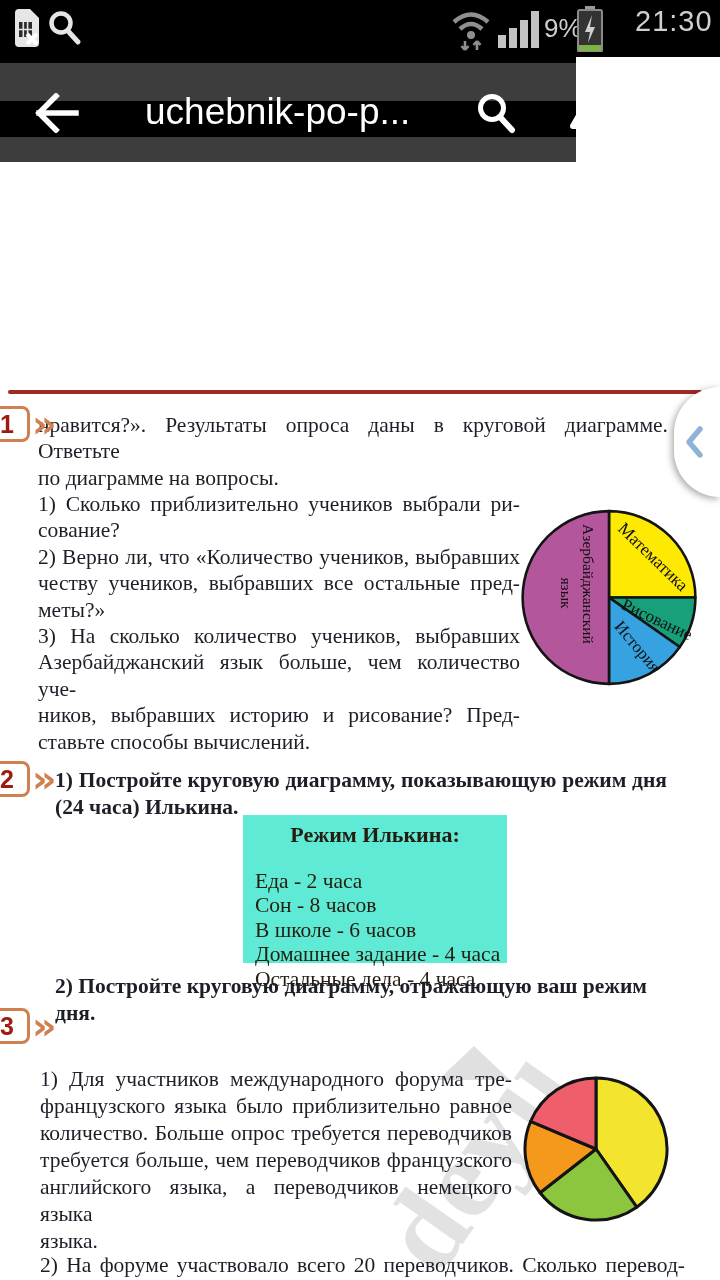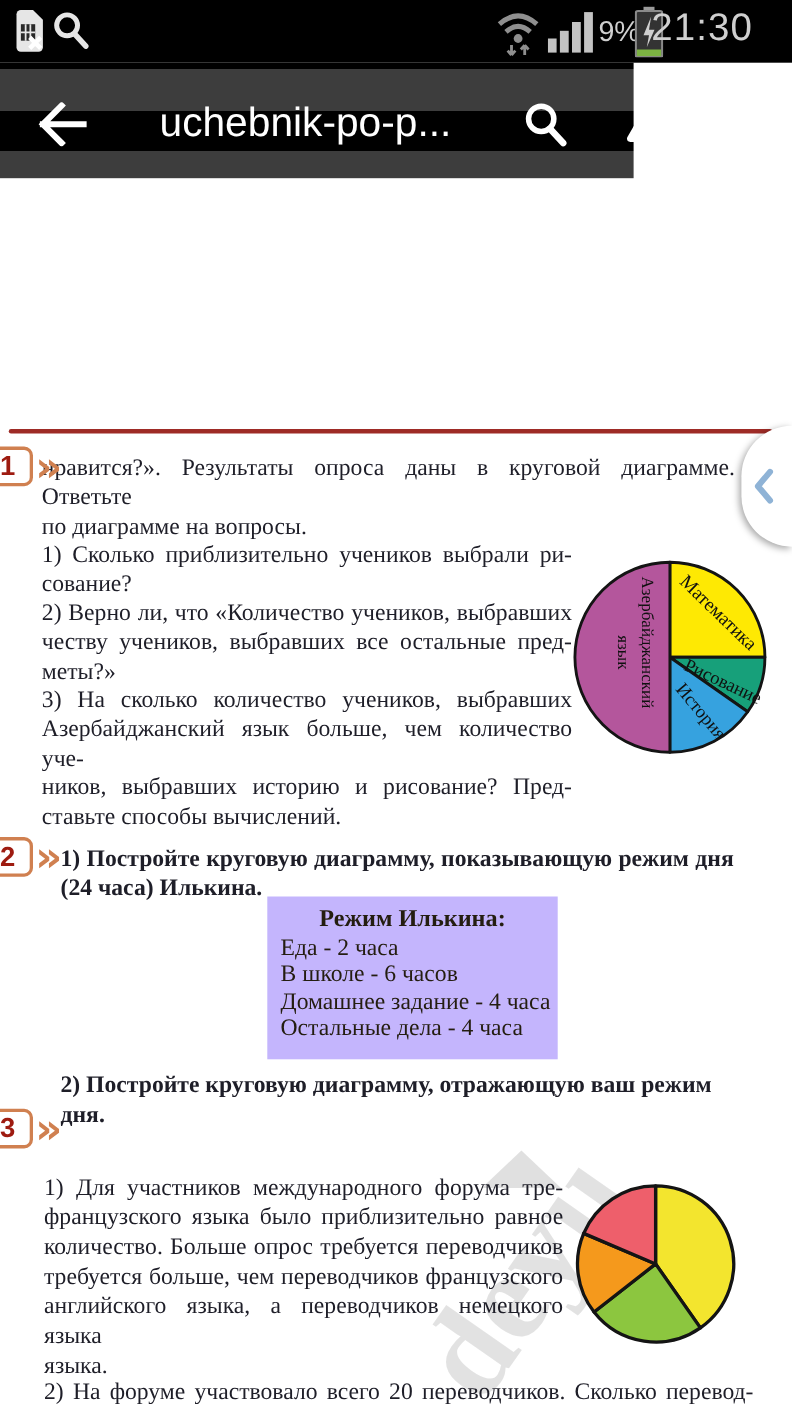--- a/index.html
+++ b/index.html
@@ -27,23 +27,23 @@
   .p2{line-height:26.5px;font-weight:bold;}
   .p3{line-height:27px;}
   
   .badge{display:flex;align-items:center;z-index:3;}
   .badge-box{display:flex;align-items:center;justify-content:center;width:46px;height:36px;
     border:3px solid #d08050;border-radius:8px;box-sizing:border-box;}
   .badge-num{font-family:"Liberation Sans",sans-serif;font-weight:bold;font-size:25px;color:#9e1b10;}
   .badge-chev{color:#d08050;font-size:38px;font-weight:bold;line-height:34px;margin-left:2px;
     font-family:"DejaVu Sans",sans-serif;}
   
-  .note-box{background:#c4b5fd;z-index:2;box-sizing:border-box;padding:6px 12px 4px 12px;}
+  .note-box{background:#5eead4;z-index:2;box-sizing:border-box;padding:6px 12px 4px 12px;}
   .note-title{font-weight:bold;text-align:center;font-size:22px;line-height:28px;color:#241d10;}
-  .note-lines{font-size:21.5px;line-height:24.4px;color:#241d10;}
+  .note-lines{font-size:21.5px;line-height:24.4px;color:#241d10;margin-top:20px;}
   
   .pie-wrap{z-index:2;}
   .pie-label{position:absolute;color:#101010;white-space:nowrap;font-family:"Liberation Serif",serif;}
   
   .watermark{display:flex;align-items:center;justify-content:center;z-index:0;
     transform:rotate(-55deg);color:#cccccc;opacity:.55;font-size:115px;font-weight:bold;}
   .wm-tri{width:0;height:0;border-left:36px solid transparent;border-right:36px solid transparent;
     border-bottom:34px solid #d8d8d8;opacity:.8;z-index:0;}
   
   .scroll-tab{position:absolute;right:0;width:46px;height:110px;background:#fff;
@@ -79,21 +79,21 @@
       <rect x="22" y="11" width="8" height="28" fill="#c3c3c3"></rect>
       <rect x="33" y="2" width="8" height="37" fill="#c3c3c3"></rect>
     </svg>
     <div class="sb-item sb-text" style="left:544px;top:13px;font-size:26px">9%</div>
     <svg class="sb-item" style="left:577px;top:6px" width="26" height="46" viewBox="0 0 26 46">
       <rect x="8" y="0" width="10" height="5" fill="#9a9a9a"></rect>
       <rect x="1" y="4" width="24" height="42" rx="2" fill="#333" stroke="#8a8a8a" stroke-width="2"></rect>
       <rect x="2" y="39" width="22" height="6" fill="#7cb342"></rect>
       <path d="M15 9 L8 26 h5 L11 37 L18 21 h-5 Z" fill="#cfcfcf"></path>
     </svg>
-    <div class="sb-item sb-text" style="left:592px;top:5px;font-size:35px;letter-spacing:1px">21:30</div>
+    <div class="sb-item sb-text" style="left:635px;top:5px;font-size:29px;letter-spacing:1px">21:30</div>
   </div>
 
   <div class="toolbar">
     <svg class="tb-item" style="left:34px;top:36px" width="46" height="40" viewBox="0 0 46 40">
       <path d="M22 3 L5 20 L22 37 M5 20 H42" fill="none" stroke="#fff" stroke-width="5.5" stroke-linecap="square"></path>
     </svg>
     <div class="tb-item tb-title" style="left:145px;top:34px">uchebnik-po-p...</div>
     <svg class="tb-item" style="left:474px;top:34px" width="44" height="44" viewBox="0 0 44 44">
       <circle cx="18" cy="17" r="11.5" fill="none" stroke="#fff" stroke-width="5"></circle>
       <line x1="26" y1="26" x2="38" y2="39" stroke="#fff" stroke-width="6" stroke-linecap="round"></line>
@@ -167,20 +167,21 @@
     </div>
     <div class="abs txt p2" style="left:55px;top:605px;width:612px">
         <div class="ln j">1) Постройте круговую диаграмму, показывающую режим дня</div>
         <div class="ln">(24 часа) Илькина.</div>
       </div>
 
     <div class="abs note-box" style="left:243px;top:653px;width:264px;height:148px">
       <div class="note-title">Режим Илькина:</div>
       <div class="note-lines">
           <div class="ln">Еда - 2 часа</div>
+          <div class="ln">Сон - 8 часов</div>
           <div class="ln">В школе - 6 часов</div>
           <div class="ln">Домашнее задание - 4 часа</div>
           <div class="ln">Остальные дела - 4 часа</div>
         </div>
     </div>
 
     <div class="abs txt p2" style="left:55px;top:811px;width:612px">2) Постройте круговую диаграмму, отражающую ваш  режим дня.</div>
 
     <div class="abs badge" style="left:-16px;top:846px">
       <span class="badge-box">

